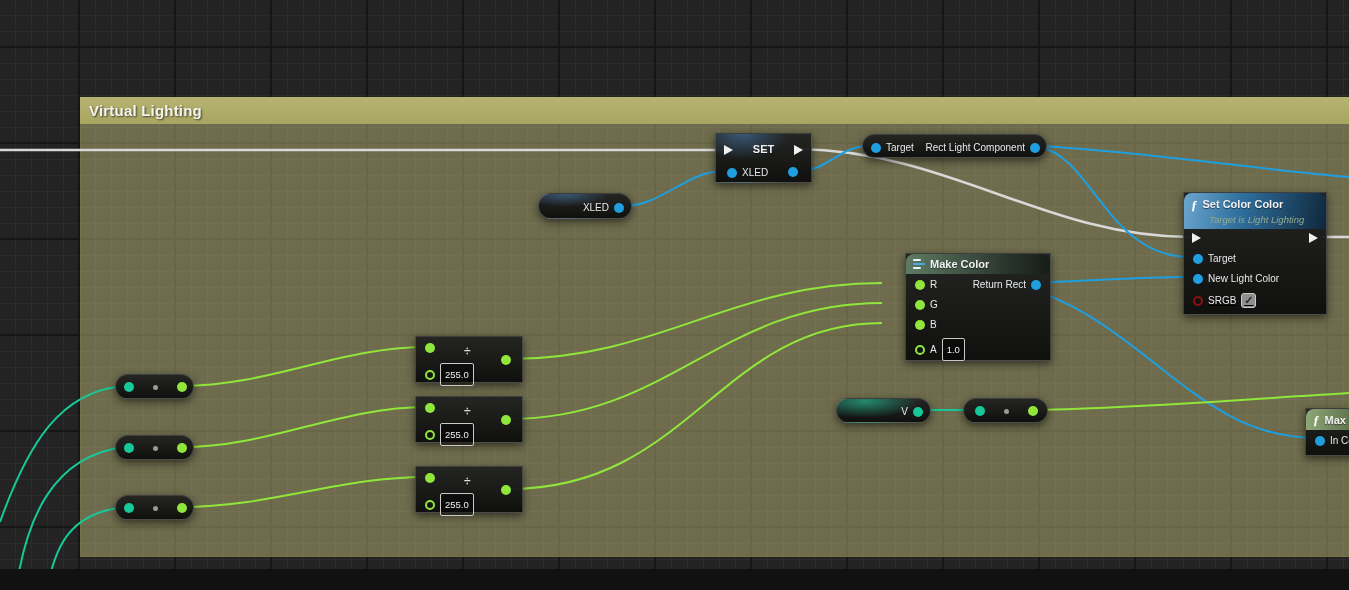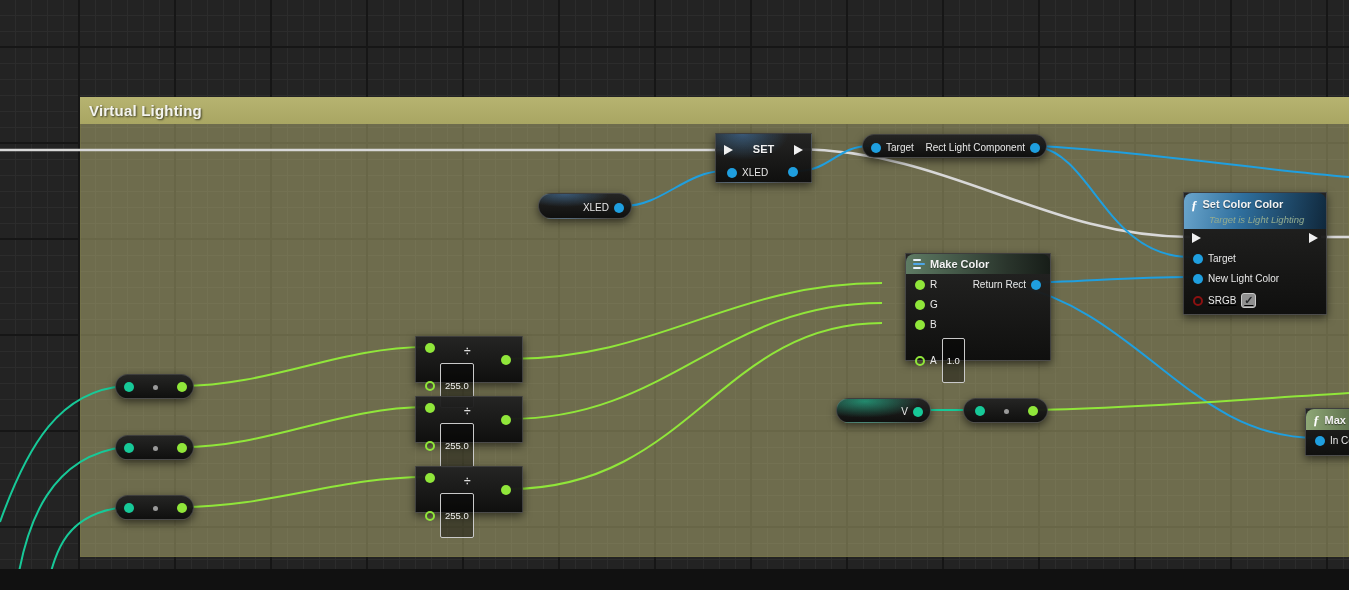--- a/index.html
+++ b/index.html
@@ -48,21 +48,21 @@
   .row{position:absolute;display:flex;align-items:center;gap:5px;}
   .row.right{flex-direction:row-reverse;}
   .plabel{font-size:10px;color:#e8e8e8;white-space:nowrap;}
   
   .pin{width:10px;height:10px;border-radius:50%;flex:none;}
   .pin.hollow{width:6px;height:6px;border:2.5px solid;background:transparent !important;}
   .exec{width:0;height:0;flex:none;border-style:solid;border-width:5.5px 0 5.5px 9px;
     border-color:transparent transparent transparent #f0f0f0;}
   .dot{width:5px;height:5px;border-radius:50%;background:#9a9a9a;flex:none;}
   .vbox{font-size:9.5px;color:#f0f0f0;background:rgba(0,0,0,.4);
-    border:1px solid #c9c9c9;border-radius:2px;padding:15px 4px;line-height:13px;}
+    border:1px solid #c9c9c9;border-radius:2px;padding:4px 4px;line-height:13px;}
   .opglyph{position:absolute;font-size:12px;font-weight:bold;color:#dcdcdc;line-height:10px;}
   .checkbox{width:13px;height:13px;border-radius:3px;background:#8f8f8f;
     border:1px solid #c9c9c9;display:flex;align-items:center;justify-content:center;
     font-size:11px;font-weight:bold;color:#26282a;line-height:1;}
   .struct-icon{display:inline-block;width:12px;height:10px;position:relative;flex:none;}
   .struct-icon i{position:absolute;left:0;height:2px;border-radius:1px;background:#cfe6ff;}
   .struct-icon i:nth-child(1){top:0;width:8px;background:#e8f2fb;}
   .struct-icon i:nth-child(2){top:4px;width:12px;background:#4da6e8;}
   .struct-icon i:nth-child(3){top:8px;width:8px;background:#e8f2fb;}
 </style>

